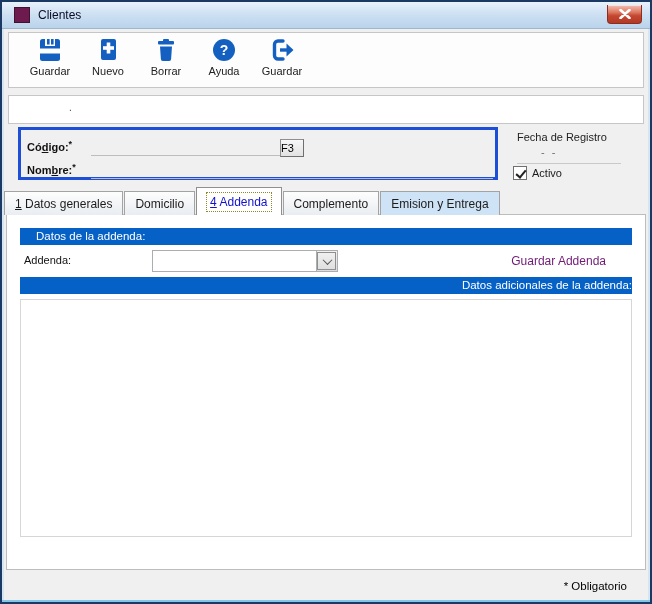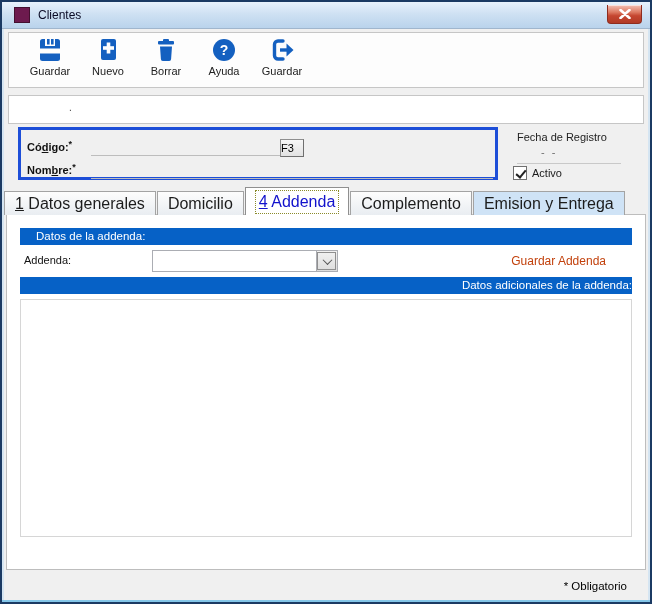--- a/index.html
+++ b/index.html
@@ -64,21 +64,21 @@
     border-bottom: 1px solid #c9c9c9; color: #6e6e6e; padding-left: 24px; letter-spacing: 2px; }
   .activo-row { position: absolute; left: 511px; top: 164px; display: flex; align-items: center; gap: 5px; }
   .checkbox { width: 14px; height: 14px; background: #fff; border: 1px solid #707070; position: relative; }
   .checkbox::after { content: ""; position: absolute; left: 2px; top: 3px; width: 8px; height: 4px;
     border-left: 2px solid #222; border-bottom: 2px solid #222; transform: rotate(-50deg); }
 
   
   .tabs { position: absolute; left: 2px; top: 185px; height: 28px; display: flex; align-items: flex-end; z-index: 3; }
   .tab { height: 24px; padding: 0 10px; display: flex; align-items: center;
     background: linear-gradient(#fdfdfd, #e9edf1); border: 1px solid #a3a3a3; border-bottom: none;
-    font-size: 16px; color: #1c1c1c; margin-right: 1px; white-space: pre; }
+    font-size: 12px; color: #1c1c1c; margin-right: 1px; white-space: pre; }
   .tab.tint { background: #cfe3f6; }
   .tab.active { height: 28px; background: #fff; color: #1212cc; z-index: 4;
     border-color: #8f8f8f; position: relative; }
   .tab.active .focus { outline: 1px dotted #8b8b2a; padding: 2px 3px; white-space: pre; }
 
   
   .panel { position: absolute; left: 4px; top: 212px; width: 640px; height: 356px;
     background: #fff; border: 1px solid #bdbdbd; z-index: 2; }
 
   .bluebar { position: absolute; left: 18px; width: 612px; height: 17px;
@@ -88,21 +88,21 @@
 
   .addenda-label { position: absolute; left: 22px; top: 252px; z-index: 3; color: #111; }
   .combo { position: absolute; left: 150px; top: 248px; width: 186px; height: 22px;
     background: #fff; border: 1px solid #abadb3; z-index: 3; display: flex; }
   .combo-value { flex: 1; padding: 3px 4px; }
   .combo-btn { width: 21px; height: 20px; background: linear-gradient(#f2f2f2, #dddddd);
     border-left: 1px solid #abadb3; outline: 1px solid #8f8f8f; outline-offset: -2px;
     display: flex; align-items: center; justify-content: center; }
   .chev { width: 7px; height: 7px; border-right: 1.6px solid #555; border-bottom: 1.6px solid #555;
     transform: rotate(45deg) translate(-1px,-1px); }
-  .guardar-addenda { position: absolute; right: 44px; top: 252px; z-index: 3; font-size: 12px; color: #c2410c; background: none; border: none; }
+  .guardar-addenda { position: absolute; right: 44px; top: 252px; z-index: 3; font-size: 12px; color: #701a75; background: none; border: none; }
 
   .bigbox { position: absolute; left: 18px; top: 297px; width: 612px; height: 238px;
     background: #fff; border: 1px solid #d6d6d6; z-index: 3; }
 
   .footer-note { position: absolute; right: 23px; top: 578px; font-weight: normal; font-size: 11.5px; color: #000; }
 </style>
 </head>
 <body>
 
 <div class="window">

